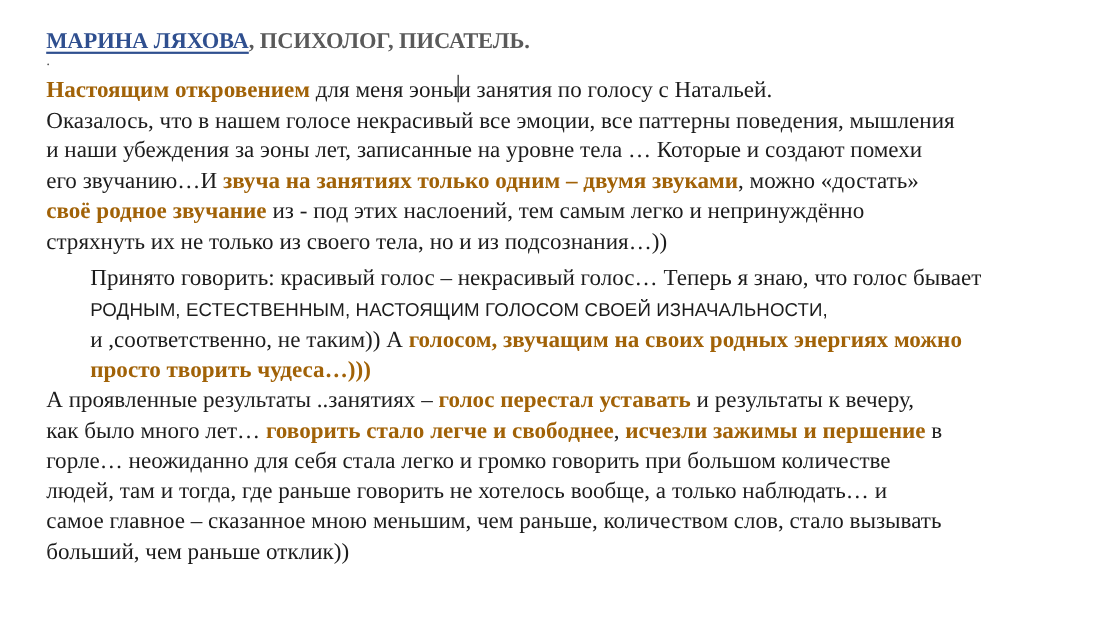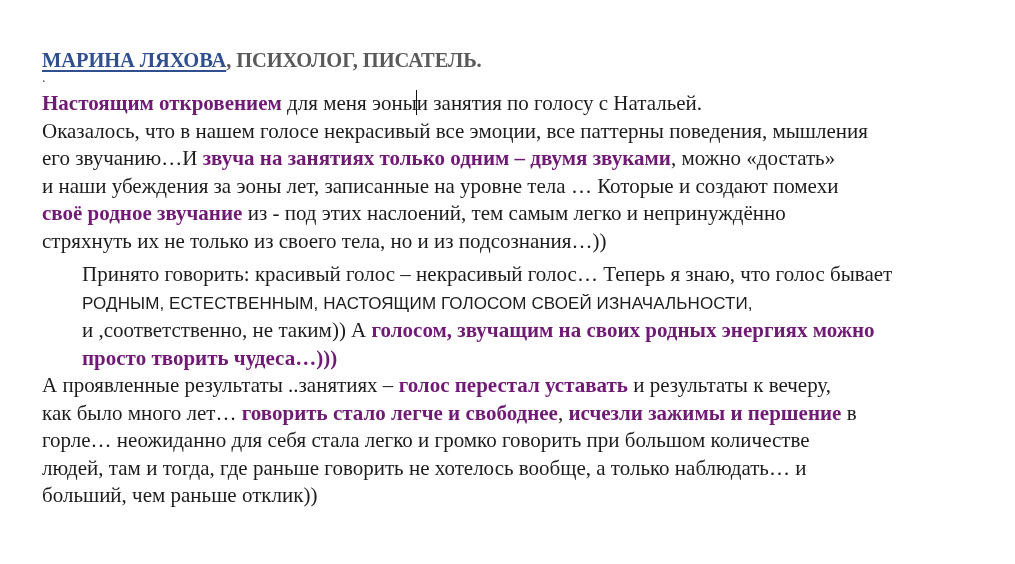--- a/index.html
+++ b/index.html
@@ -11,21 +11,21 @@
       width: 1015px;
       height: 564px;
       overflow: hidden;
       position: relative;
       font-family: "Liberation Serif", serif;
       color: #1c1c1c;
     }
     .page {
       position: absolute;
       left: 42px;
-      top: 46px;
+      top: 24px;
       width: 940px;
     }
     .heading {
       font-size: 20.5px;
       font-weight: bold;
       color: #5a5a5a;
       line-height: 28px;
       white-space: nowrap;
       letter-spacing: -0.1px;
     }
@@ -46,21 +46,21 @@
       font-size: 21px;
       line-height: 27.5px;
       margin: 0;
     }
     .para .line {
       display: block;
       white-space: nowrap;
     }
     .para b {
       font-weight: bold;
-      color: #701a75;
+      color: #a16207;
     }
     .p1 { margin-top: 0px; }
     .p2 { margin-top: 6px; margin-left: 40px; }
     .p3 { margin-top: 0px; }
     .sans {
       font-family: "Liberation Sans", sans-serif;
       font-size: 17px;
       letter-spacing: 0.1px;
     }
     .cursor {
@@ -77,31 +77,32 @@
 
 <div class="page">
   <div class="heading">
     <a href="#">МАРИНА ЛЯХОВА</a><span>, ПСИХОЛОГ, ПИСАТЕЛЬ.</span>
   </div>
   <div class="dot-line">.</div>
 
   <div class="para p1">
       <span class="line"><b>Настоящим откровением</b><span> для меня эоны</span><span class="cursor"></span><span>и занятия по голосу с Натальей.</span></span>
       <span class="line"><span>Оказалось, что в нашем голосе некрасивый все эмоции, все паттерны поведения, мышления</span></span>
+      <span class="line"><span>и наши убеждения за эоны лет, записанные на уровне тела … Которые и создают помехи</span></span>
       <span class="line"><span>его звучанию…И </span><b>звуча на занятиях только одним – двумя звуками</b><span>, можно «достать»</span></span>
-      <span class="line"><span>и наши убеждения за эоны лет, записанные на уровне тела … Которые и создают помехи</span></span>
       <span class="line"><b>своё родное звучание</b><span> из - под этих наслоений, тем самым легко и непринуждённо</span></span>
       <span class="line"><span>стряхнуть их не только из своего тела, но и из подсознания…))</span></span>
     </div>
   <div class="para p2">
       <span class="line"><span>Принято говорить: красивый голос – некрасивый голос… Теперь я знаю, что голос бывает</span></span>
       <span class="line"><span class="sans">РОДНЫМ, ЕСТЕСТВЕННЫМ, НАСТОЯЩИМ ГОЛОСОМ СВОЕЙ ИЗНАЧАЛЬНОСТИ,</span></span>
       <span class="line"><span>и ,соответственно, не таким)) А </span><b>голосом, звучащим на своих родных энергиях можно</b></span>
       <span class="line"><b>просто творить чудеса…)))</b></span>
     </div>
   <div class="para p3">
       <span class="line"><span>А проявленные результаты ..занятиях – </span><b>голос перестал уставать</b><span> и результаты к вечеру,</span></span>
       <span class="line"><span>как было много лет… </span><b>говорить стало легче и свободнее</b><span>, </span><b>исчезли зажимы и першение</b><span> в</span></span>
       <span class="line"><span>горле… неожиданно для себя стала легко и громко говорить при большом количестве</span></span>
       <span class="line"><span>людей, там и тогда, где раньше говорить не хотелось вообще, а только наблюдать… и</span></span>
+      <span class="line"><span>самое главное – сказанное мною меньшим, чем раньше, количеством слов, стало вызывать</span></span>
       <span class="line"><span>больший, чем раньше отклик))</span></span>
     </div>
 </div>
 
 </body></html>

